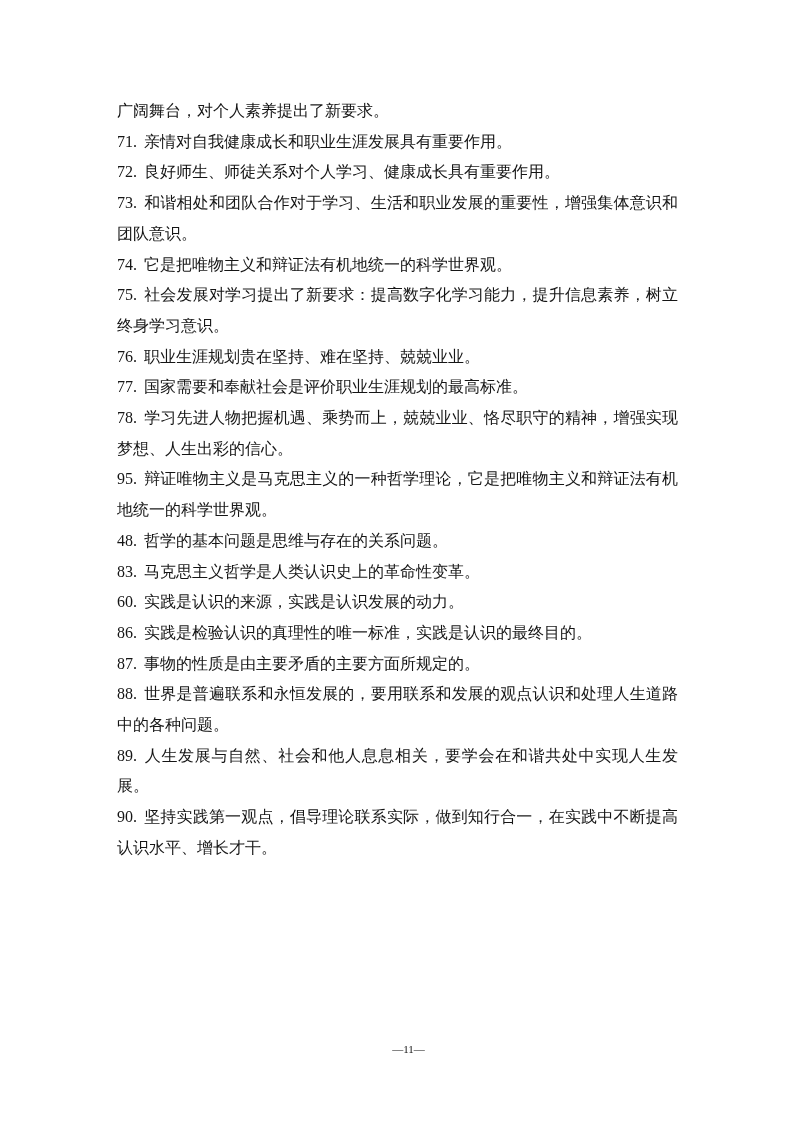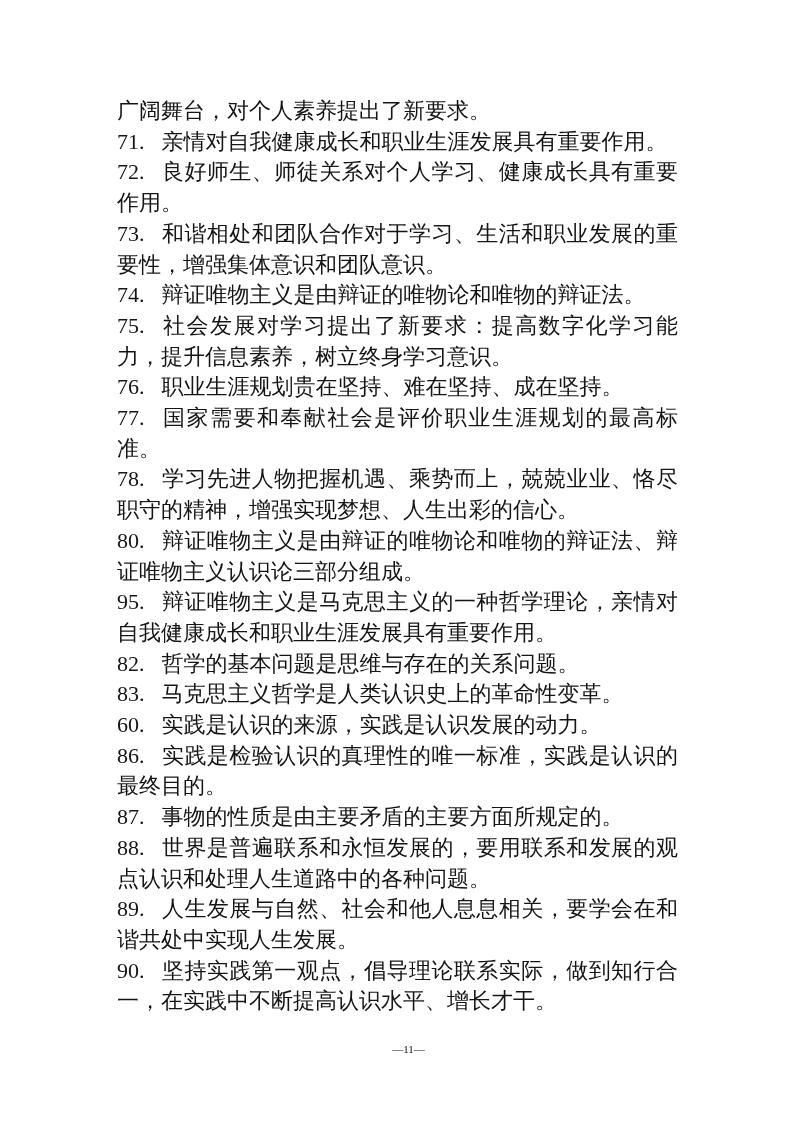--- a/index.html
+++ b/index.html
@@ -17,34 +17,34 @@
   .page {
     position: absolute;
     inset: 0;
     background: #ffffff;
   }
   .content {
     position: absolute;
     left: 117px;
     top: 96px;
     width: 561px;
-    font-size: 22px;
+    font-size: 16px;
     line-height: 30.7px;
     color: #151515;
     text-align: justify;
     text-align-last: left;
     letter-spacing: 0;
   }
   .content p {
     margin: 0;
     padding: 0;
   }
   .item-no {
     display: inline-block;
-    margin-right: 17px;
+    margin-right: 7px;
   }
   .footer {
     position: absolute;
     left: 0;
     top: 1040px;
     width: 793px;
     text-align: center;
     font-size: 11px;
     line-height: 18px;
     color: #151515;
@@ -55,28 +55,27 @@
 <body>
 
 <div class="page">
   <div class="content">
 
     <p><span>广阔舞台，对个人素养提出了新要求。</span></p>
 
     <p><span class="item-no">71.</span><span>亲情对自我健康成长和职业生涯发展具有重要作用。</span></p>
     <p><span class="item-no">72.</span><span>良好师生、师徒关系对个人学习、健康成长具有重要作用。</span></p>
     <p><span class="item-no">73.</span><span>和谐相处和团队合作对于学习、生活和职业发展的重要性，增强集体意识和团队意识。</span></p>
-    <p><span class="item-no">74.</span><span>辩证唯物主义是由辩证的唯物论和唯物的辩证法。</span></p>
+    <p><span class="item-no">74.</span><span>它是把唯物主义和辩证法有机地统一的科学世界观。</span></p>
     <p><span class="item-no">75.</span><span>社会发展对学习提出了新要求：提高数字化学习能力，提升信息素养，树立终身学习意识。</span></p>
-    <p><span class="item-no">76.</span><span>职业生涯规划贵在坚持、难在坚持、成在坚持。</span></p>
+    <p><span class="item-no">76.</span><span>职业生涯规划贵在坚持、难在坚持、兢兢业业。</span></p>
     <p><span class="item-no">77.</span><span>国家需要和奉献社会是评价职业生涯规划的最高标准。</span></p>
     <p><span class="item-no">78.</span><span>学习先进人物把握机遇、乘势而上，兢兢业业、恪尽职守的精神，增强实现梦想、人生出彩的信心。</span></p>
-    <p><span class="item-no">80.</span><span>辩证唯物主义是由辩证的唯物论和唯物的辩证法、辩证唯物主义认识论三部分组成。</span></p>
-    <p><span class="item-no">95.</span><span>辩证唯物主义是马克思主义的一种哲学理论，亲情对自我健康成长和职业生涯发展具有重要作用。</span></p>
-    <p><span class="item-no">82.</span><span>哲学的基本问题是思维与存在的关系问题。</span></p>
+    <p><span class="item-no">95.</span><span>辩证唯物主义是马克思主义的一种哲学理论，它是把唯物主义和辩证法有机地统一的科学世界观。</span></p>
+    <p><span class="item-no">48.</span><span>哲学的基本问题是思维与存在的关系问题。</span></p>
     <p><span class="item-no">83.</span><span>马克思主义哲学是人类认识史上的革命性变革。</span></p>
     <p><span class="item-no">60.</span><span>实践是认识的来源，实践是认识发展的动力。</span></p>
     <p><span class="item-no">86.</span><span>实践是检验认识的真理性的唯一标准，实践是认识的最终目的。</span></p>
     <p><span class="item-no">87.</span><span>事物的性质是由主要矛盾的主要方面所规定的。</span></p>
     <p><span class="item-no">88.</span><span>世界是普遍联系和永恒发展的，要用联系和发展的观点认识和处理人生道路中的各种问题。</span></p>
     <p><span class="item-no">89.</span><span>人生发展与自然、社会和他人息息相关，要学会在和谐共处中实现人生发展。</span></p>
     <p><span class="item-no">90.</span><span>坚持实践第一观点，倡导理论联系实际，做到知行合一，在实践中不断提高认识水平、增长才干。</span></p>
 
   </div>
 

